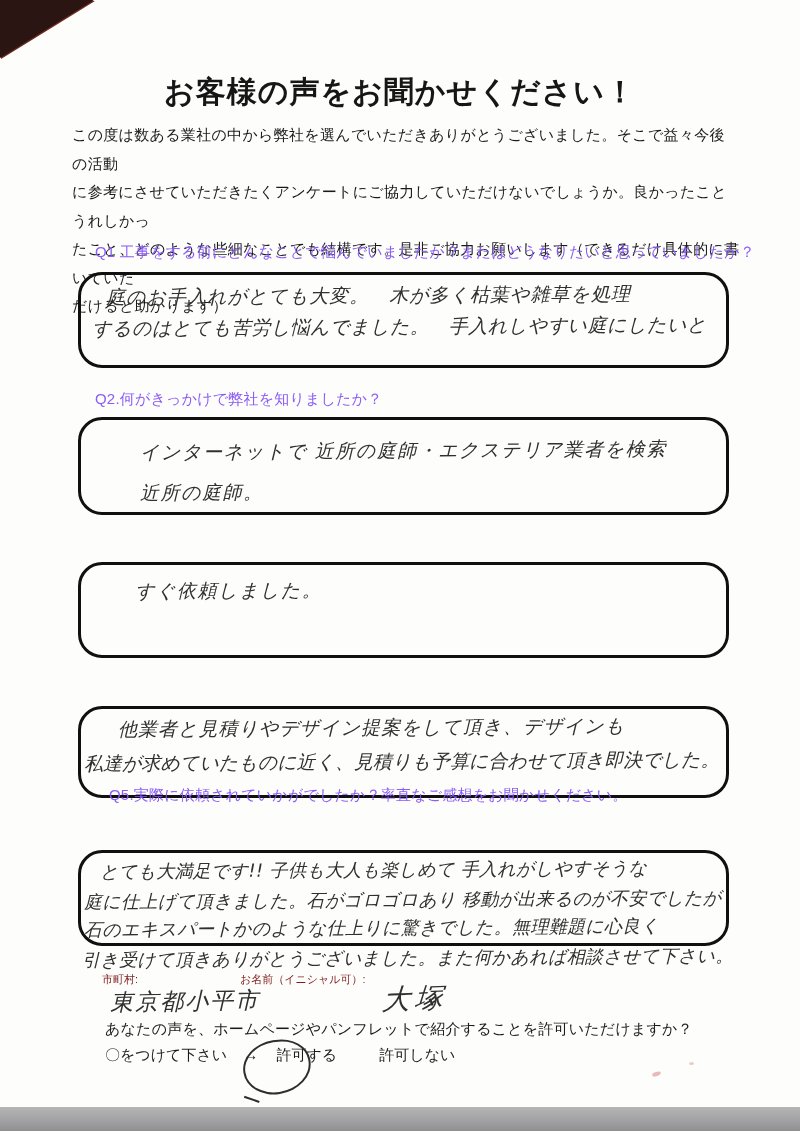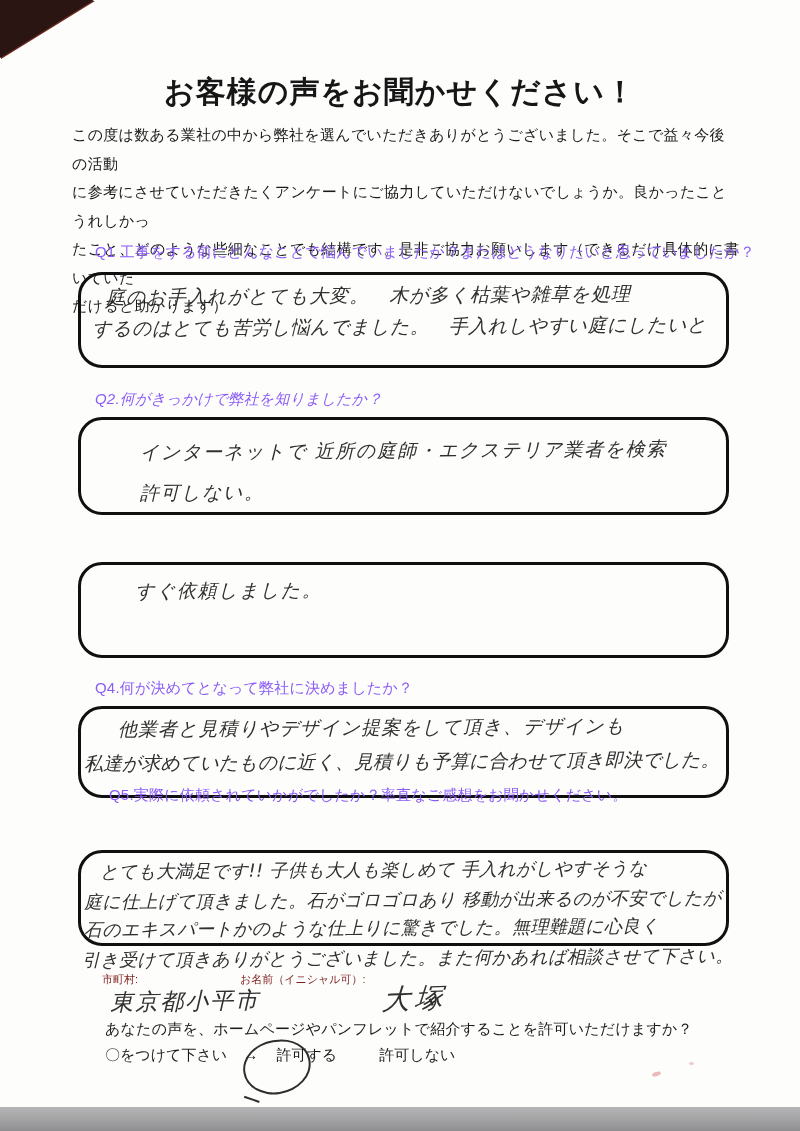--- a/index.html
+++ b/index.html
@@ -37,21 +37,21 @@
     position:absolute;top:121px;left:72px;width:668px;
     font-size:15px;line-height:28.5px;letter-spacing:.3px;
     white-space:pre-line;color:#1a1a1a;
   }
   .q-label{
     position:absolute;left:95px;width:660px;
     font-size:15px;letter-spacing:.2px;color:#8b5cf6;font-weight:500;
     white-space:nowrap;
   }
   .q1-label{top:243px;}
-  .q2-label{top:390px;font-style:italic;}
+  .q2-label{top:390px;}
   .q3-label{top:536px;}
   .q4-label{top:679px;}
   .q5-label{top:786px;margin-left:14px;}
 
   
   .box{
     position:absolute;left:78px;width:645px;
     border:3px solid #101010;border-radius:24px;
     background:transparent;
   }
@@ -125,26 +125,25 @@
 だけると助かります）</div>
 
   <div class="q-label q1-label">Q1 工事をする前にどんなことで悩んでいましたか？またはどうなりたいと思っていましたか？</div>
   <div class="box q1-box"></div>
   <span class="hw q1-l1">庭のお手入れがとても大変。　木が多く枯葉や雑草を処理</span>
   <span class="hw q1-l2">するのはとても苦労し悩んでました。　手入れしやすい庭にしたいと</span>
 
   <div class="q-label q2-label">Q2.何がきっかけで弊社を知りましたか？</div>
   <div class="box q2-box"></div>
   <span class="hw q2-l1">インターネットで 近所の庭師・エクステリア業者を検索</span>
-  <span class="hw q2-l2">許可しない。</span>
+  <span class="hw q2-l2">近所の庭師。</span>
 
   <div class="box q3-box"></div>
   <span class="hw q3-l1">すぐ依頼しました。</span>
 
-  <div class="q-label q4-label">Q4.何が決めてとなって弊社に決めましたか？</div>
   <div class="box q4-box"></div>
   <span class="hw q4-l1">他業者と見積りやデザイン提案をして頂き、デザインも</span>
   <span class="hw q4-l2">私達が求めていたものに近く、見積りも予算に合わせて頂き即決でした。</span>
 
   <div class="q-label q5-label">Q5.実際に依頼されていかがでしたか？率直なご感想をお聞かせください。</div>
   <div class="box q5-box"></div>
   <span class="hw q5-line q5-l1">とても大満足です!! 子供も大人も楽しめて 手入れがしやすそうな</span>
   <span class="hw q5-line q5-l2">庭に仕上げて頂きました。石がゴロゴロあり 移動が出来るのが不安でしたが</span>
   <span class="hw q5-line q5-l3">石のエキスパートかのような仕上りに驚きでした。無理難題に心良く</span>
   <span class="hw q5-line q5-l4">引き受けて頂きありがとうございました。また何かあれば相談させて下さい。</span>

